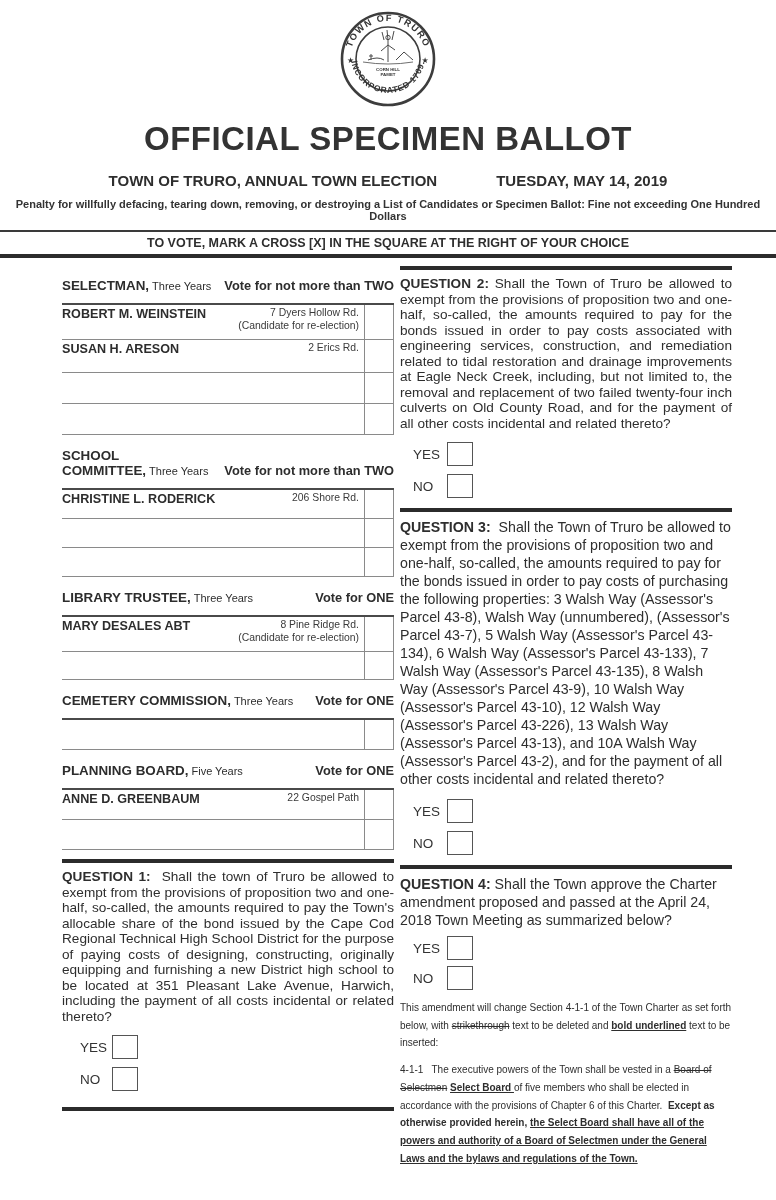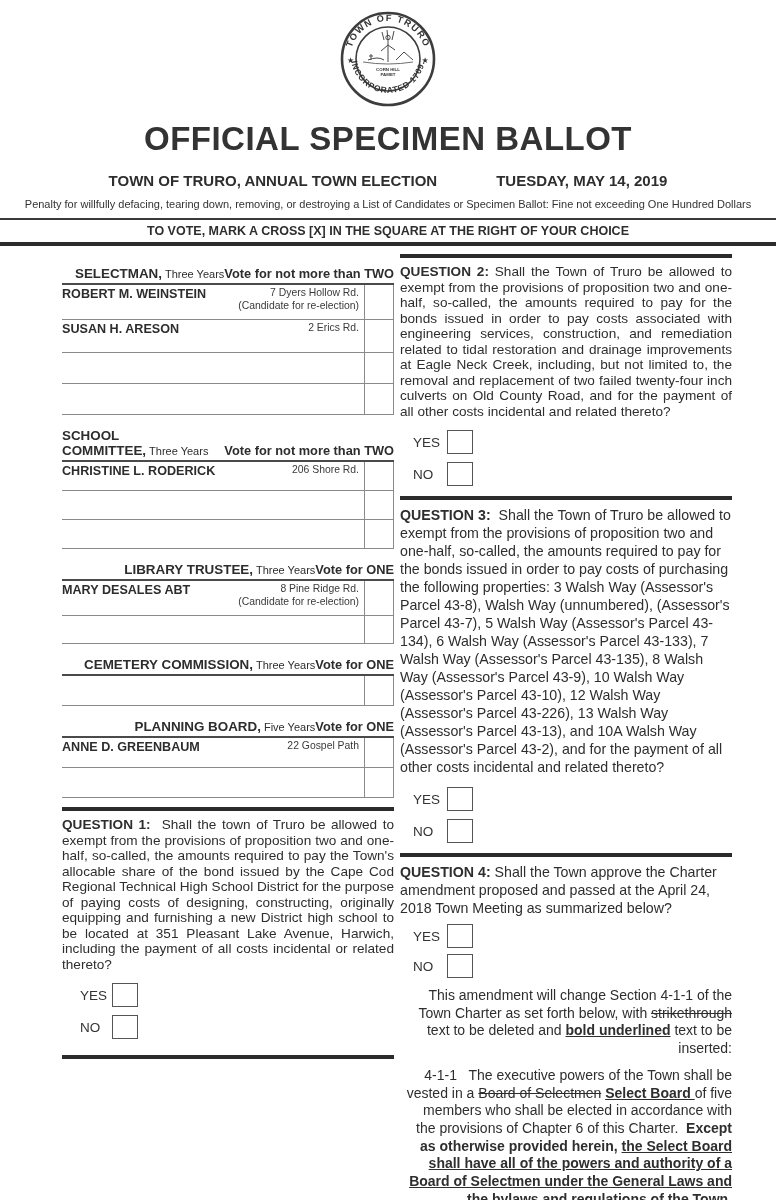--- a/index.html
+++ b/index.html
@@ -3,31 +3,31 @@
 <meta charset="utf-8">
 <style>
   html,body{margin:0;padding:0;background:#fff;}
   .page{position:relative;width:776px;height:1200px;background:#fff;overflow:hidden;
         font-family:"Liberation Sans", sans-serif;color:#2d2d2d;}
   
   .hdr{text-align:center;}
   .seal{margin-top:10px;}
   .title{font-size:33px;font-weight:bold;letter-spacing:.5px;color:#333;margin-top:8px;}
   .eline{display:flex;justify-content:center;gap:59px;font-size:15px;font-weight:bold;margin-top:14px;color:#2e2e2e;}
-  .penalty{font-size:11px;font-weight:normal;margin-top:9px;color:#333;}
+  .penalty{font-size:11px;font-weight:bold;margin-top:9px;color:#333;}
   .instr{margin-top:8px;border-top:2px solid #3a3a3a;border-bottom:4px solid #2c2c2c;
          padding:4px 0 4px 0;text-align:center;font-size:12.5px;font-weight:bold;color:#2e2e2e;}
   
   .cols{display:flex;margin:8px 42px 0 62px;gap:6px;}
   .colL{width:332px;}
   .colR{width:332px;}
   
   .office{width:332px;font-size:13px;}
   .off-sel{margin-top:12px;} .off-gap{margin-top:13px;}
-  .ohead{display:flex;justify-content:flex-end;align-items:flex-end;border-bottom:2px solid #4a4a4a;padding-bottom:2px;}
+  .ohead{display:flex;justify-content:space-between;align-items:flex-end;border-bottom:2px solid #4a4a4a;padding-bottom:10px;}
   .oname{font-weight:bold;font-size:13.4px;}
   .oterm{font-size:11px;font-weight:normal;margin-left:3px;}
   .ovote{font-weight:bold;font-size:12.8px;white-space:nowrap;}
   .crow{display:flex;border-bottom:1.5px solid #8a8a8a;justify-content:flex-end;}
   .cname{flex:1;font-weight:bold;font-size:12.6px;padding-top:2px;}
   .caddr{text-align:right;font-size:10.4px;line-height:12.5px;color:#3a3a3a;padding:2px 5px 0 0;}
   .cbox{width:28px;border-left:1.5px solid #8a8a8a;border-right:1.5px solid #8a8a8a;align-self:stretch;}
   .rh34{min-height:34px;} .rh32{min-height:32px;} .rh30{min-height:30px;}
   .rh28{min-height:28px;} .rh27{min-height:27px;} .rh29{min-height:29px;}
   
@@ -37,21 +37,21 @@
   .qloose{font-size:14.2px;line-height:18px;text-align:left;margin-top:6px;color:#2e2e2e;}
   .qlabel{font-weight:bold;}
   .yn{display:flex;align-items:center;}
   .yn-label{font-size:13.5px;color:#333;}
   .box{width:24px;height:22px;border:1.5px solid #555;background:#fff;}
   .colL .yn{padding-left:18px;} .colL .yn .yn-label{width:32px;}
   .colR .yn{padding-left:13px;} .colR .yn .yn-label{width:34px;}
   .yn-top{margin-top:11px;} .yn-next{margin-top:8px;}
   .q1end{margin-top:16px;}
   
-  .chpara{font-size:14px;line-height:17.7px;text-align:right;color:#2e2e2e;}
+  .chpara{font-size:10px;line-height:17.7px;text-align:left;color:#2e2e2e;}
   .ch1{margin-top:9px;} .ch2{margin-top:9px;}
   .strike{text-decoration:line-through;}
   .bu{font-weight:bold;text-decoration:underline;}
   .b{font-weight:bold;}
 </style>
 </head>
 <body>
 
 <div class="page">
 

